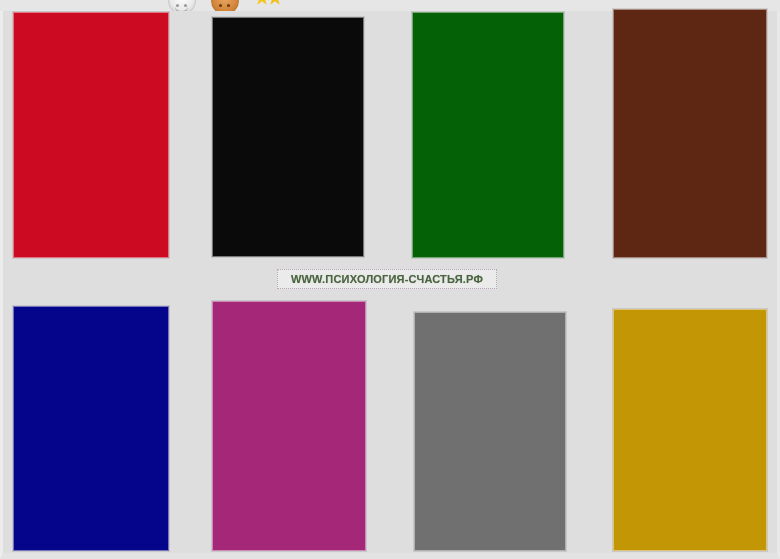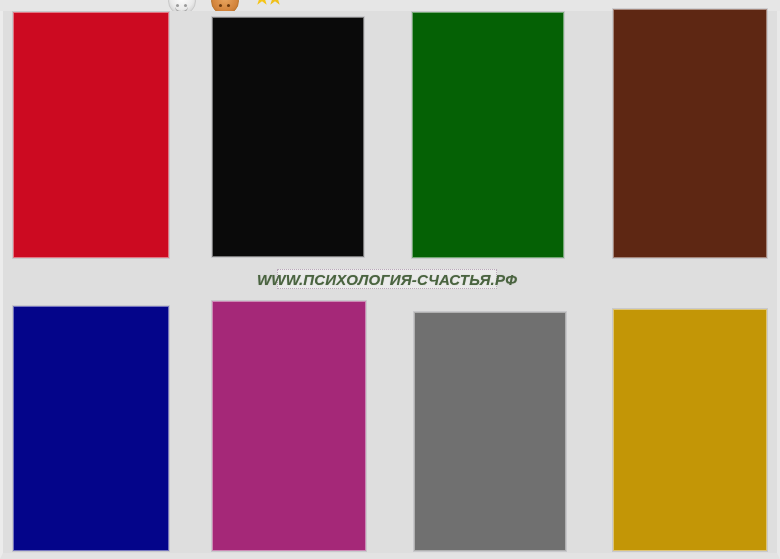--- a/index.html
+++ b/index.html
@@ -116,23 +116,22 @@
     height: 20px;
     box-sizing: border-box;
     background: #ebebeb;
     border: 1px dotted #b9a7b9;
     display: flex;
     align-items: center;
     justify-content: center;
   }
   #watermark-text {
     font-family: "Liberation Sans", sans-serif;
-    font-size: 15px;
+    font-size: 11px;
     font-weight: bold;
-    font-style: italic;
     letter-spacing: 0.2px;
     color: #4a6340;
     white-space: nowrap;
     text-shadow: 0 0 1px rgba(120,140,110,0.55);
   }
 </style>
 </head>
 <body>
 
 <div id="page" style="background: rgb(222, 222, 222);">

